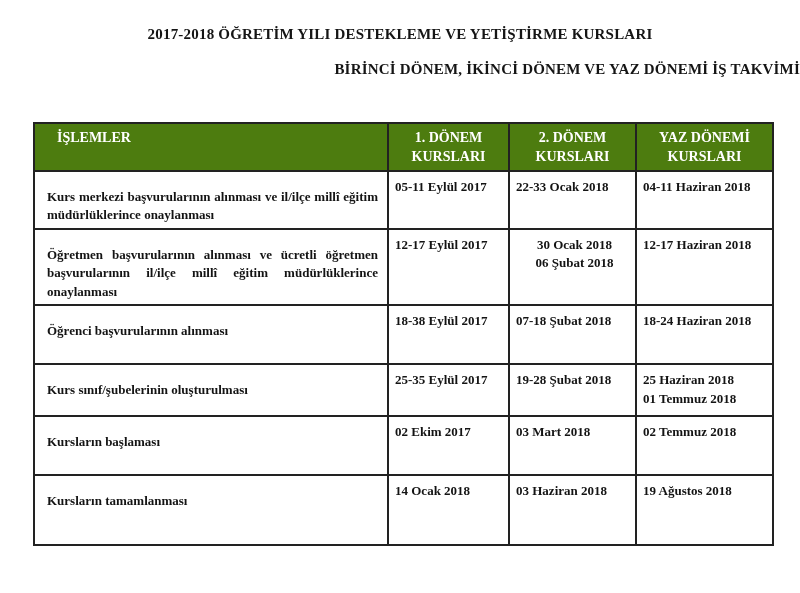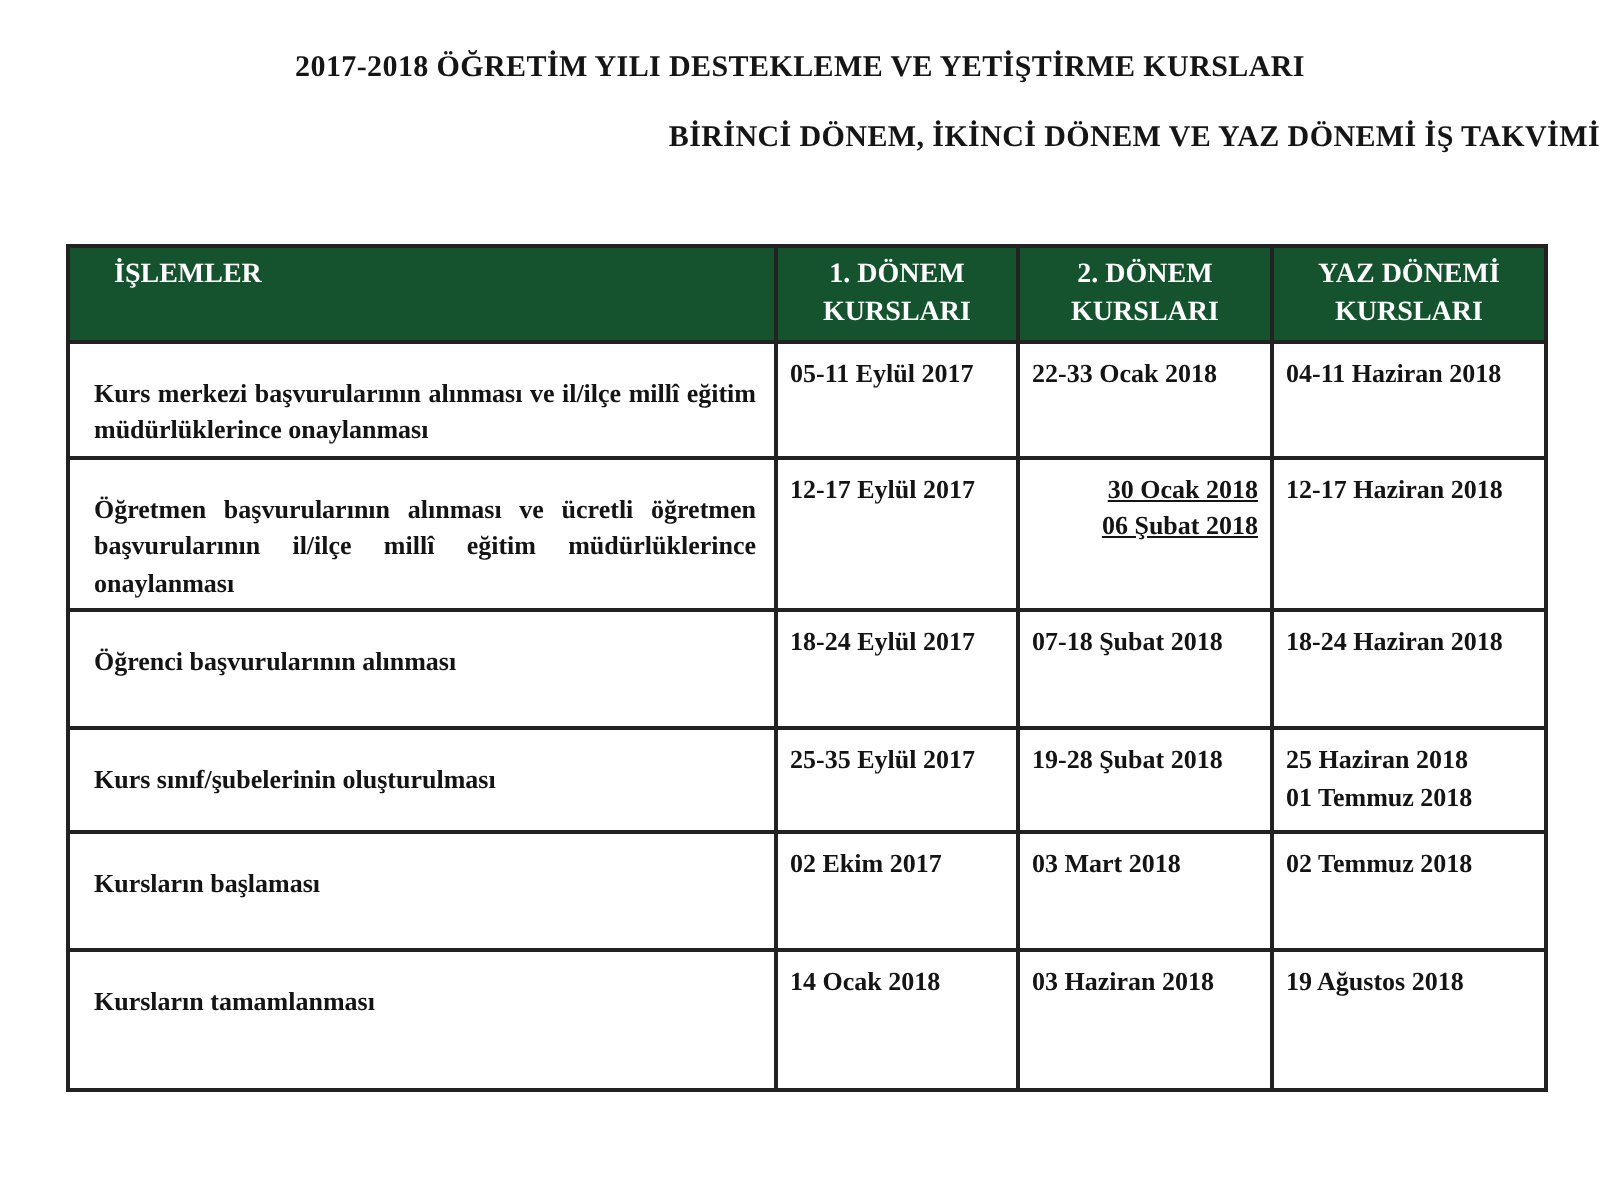--- a/index.html
+++ b/index.html
@@ -37,21 +37,21 @@
     table-layout: fixed;
   }
   .schedule th, .schedule td {
     border: 2px solid #222222;
     vertical-align: top;
     font-weight: bold;
     white-space: pre-line;
     overflow: hidden;
   }
   .schedule th {
-    background: #14532d;
+    background: #4d7c0f;
     color: #ffffff;
     font-size: 14px;
     line-height: 1.35;
     padding: 5px 2px 3px;
     text-align: center;
   }
   .schedule th.islemler-col {
     text-align: left;
     padding-left: 22px;
   }
@@ -59,23 +59,22 @@
     font-size: 13px;
     line-height: 1.42;
     padding: 6px 6px 3px;
     color: #141414;
   }
   .schedule td.islemler-col {
     text-align: justify;
     padding: 16px 9px 3px 12px;
   }
   .schedule td.align-left {
-    text-align: right;
+    text-align: center;
     padding-left: 10px;
-    text-decoration: underline;
   }
   tr.hdr  { height: 43px; }
   tr.r0   { height: 58px; }
   tr.r1   { height: 71px; }
   tr.r2   { height: 59px; }
   tr.r3   { height: 52px; }
   tr.r4   { height: 59px; }
   tr.r5   { height: 70px; }
 </style>
 </head>
@@ -112,21 +111,21 @@
     </tr>
     <tr class="r1">
       <td class="islemler-col">Öğretmen başvurularının alınması ve ücretli öğretmen başvurularının il/ilçe millî eğitim müdürlüklerince onaylanması</td>
       <td>12-17 Eylül 2017</td>
       <td class="align-left">30 Ocak 2018
 06 Şubat 2018</td>
       <td>12-17 Haziran 2018</td>
     </tr>
     <tr class="r2">
       <td class="islemler-col">Öğrenci başvurularının alınması</td>
-      <td>18-24 Eylül 2017</td>
+      <td>18-38 Eylül 2017</td>
       <td>07-18 Şubat 2018</td>
       <td>18-24 Haziran 2018</td>
     </tr>
     <tr class="r3">
       <td class="islemler-col">Kurs sınıf/şubelerinin oluşturulması</td>
       <td>25-35 Eylül 2017</td>
       <td>19-28 Şubat 2018</td>
       <td>25 Haziran 2018
 01 Temmuz 2018</td>
     </tr>

